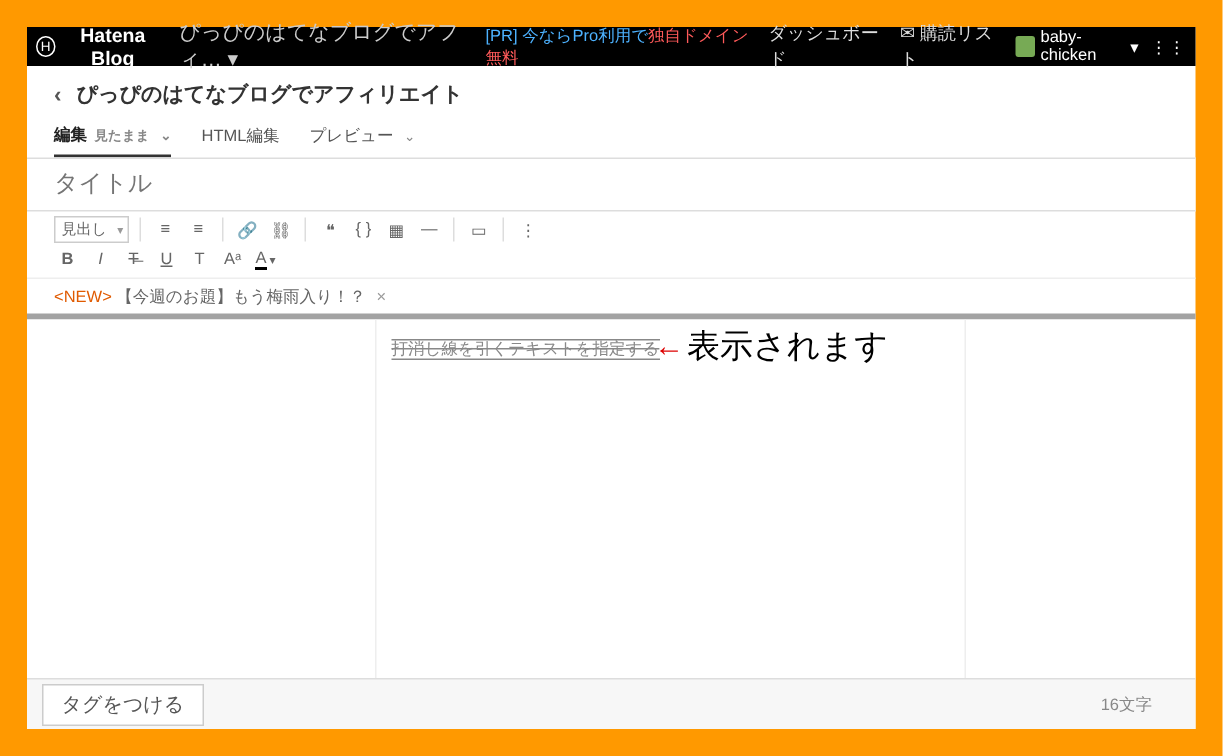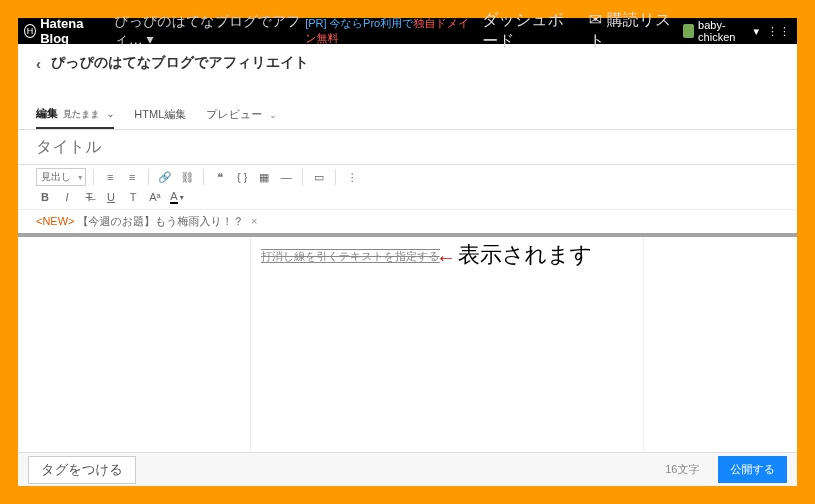--- a/index.html
+++ b/index.html
@@ -30,26 +30,26 @@
   .topbar .logo-icon {
     width: 14px; height: 14px;
     border: 1.5px solid #fff;
     border-radius: 50%;
     margin-right: 4px;
     display: inline-flex;
     align-items: center;
     justify-content: center;
     font-size: 9px;
   }
-  .topbar .brand { font-weight: bold; font-size: 13px; margin-right: 10px;}
+  .topbar .brand { font-weight: bold; font-size: 13px; margin-right: 10px; text-align: center;}
   .topbar .blogname { color: #ccc; font-size: 14px; }
   .topbar .spacer { flex: 1; }
   .topbar .promo { color: #4db2ff;}
   .topbar .promo .emph { color: #ff5a5a; }
-  .topbar .nav { color: #ddd; margin-left: 10px; font-size: 16px; }
+  .topbar .nav { color: #ddd; margin-left: 10px; font-size: 12px; }
   .topbar .user { margin-left: 10px; display: flex; align-items: center; }
   .topbar .avatar { width: 14px; height: 14px; background:#7a5; border-radius:2px; margin-right:4px; display:inline-block;}
   .topbar .menu-icon { margin-left: 8px; letter-spacing: 1px; }
 
   .header {
     padding: 10px 18px 0 18px;
   }
   .header .titlebar {
     display: flex;
     align-items: center;
@@ -60,21 +60,21 @@
   .header .back { font-size: 15px; margin-right: 10px; color:#555; cursor:pointer;}
   .tabs {
     display: flex;
     align-items: center;
     margin-top: 10px;
     font-size: 11px;
     color: #555;
     gap: 20px;
     padding-bottom: 0;
   }
-  .tab { padding-bottom: 6px; cursor: pointer; margin-top: 24px; }
+  .tab { padding-bottom: 6px; cursor: pointer; }
   .tab.active { border-bottom: 2px solid #333; font-weight: bold; color:#222;}
   .tab .sub { font-size: 9px; color:#888; margin-left:2px;}
   .chev { font-size: 9px; margin-left:4px; color:#888;}
 
   .title-input {
     width: 100%;
     border: none;
     border-top: 1px solid #ddd;
     border-bottom: 1px solid #ddd;
     padding: 8px 18px;
@@ -278,16 +278,15 @@
     <div class="annotation">
       <span class="arrow">←</span>
       <span>表示されます</span>
     </div>
   </div>
 
   <div class="footer">
     <button class="tag-btn">タグをつける</button>
     <span class="spacer"></span>
     <span class="char-count">16文字</span>
-    <button class="publish-btn">公開する</button>
   </div>
 
 </div>
 
 </body></html>

